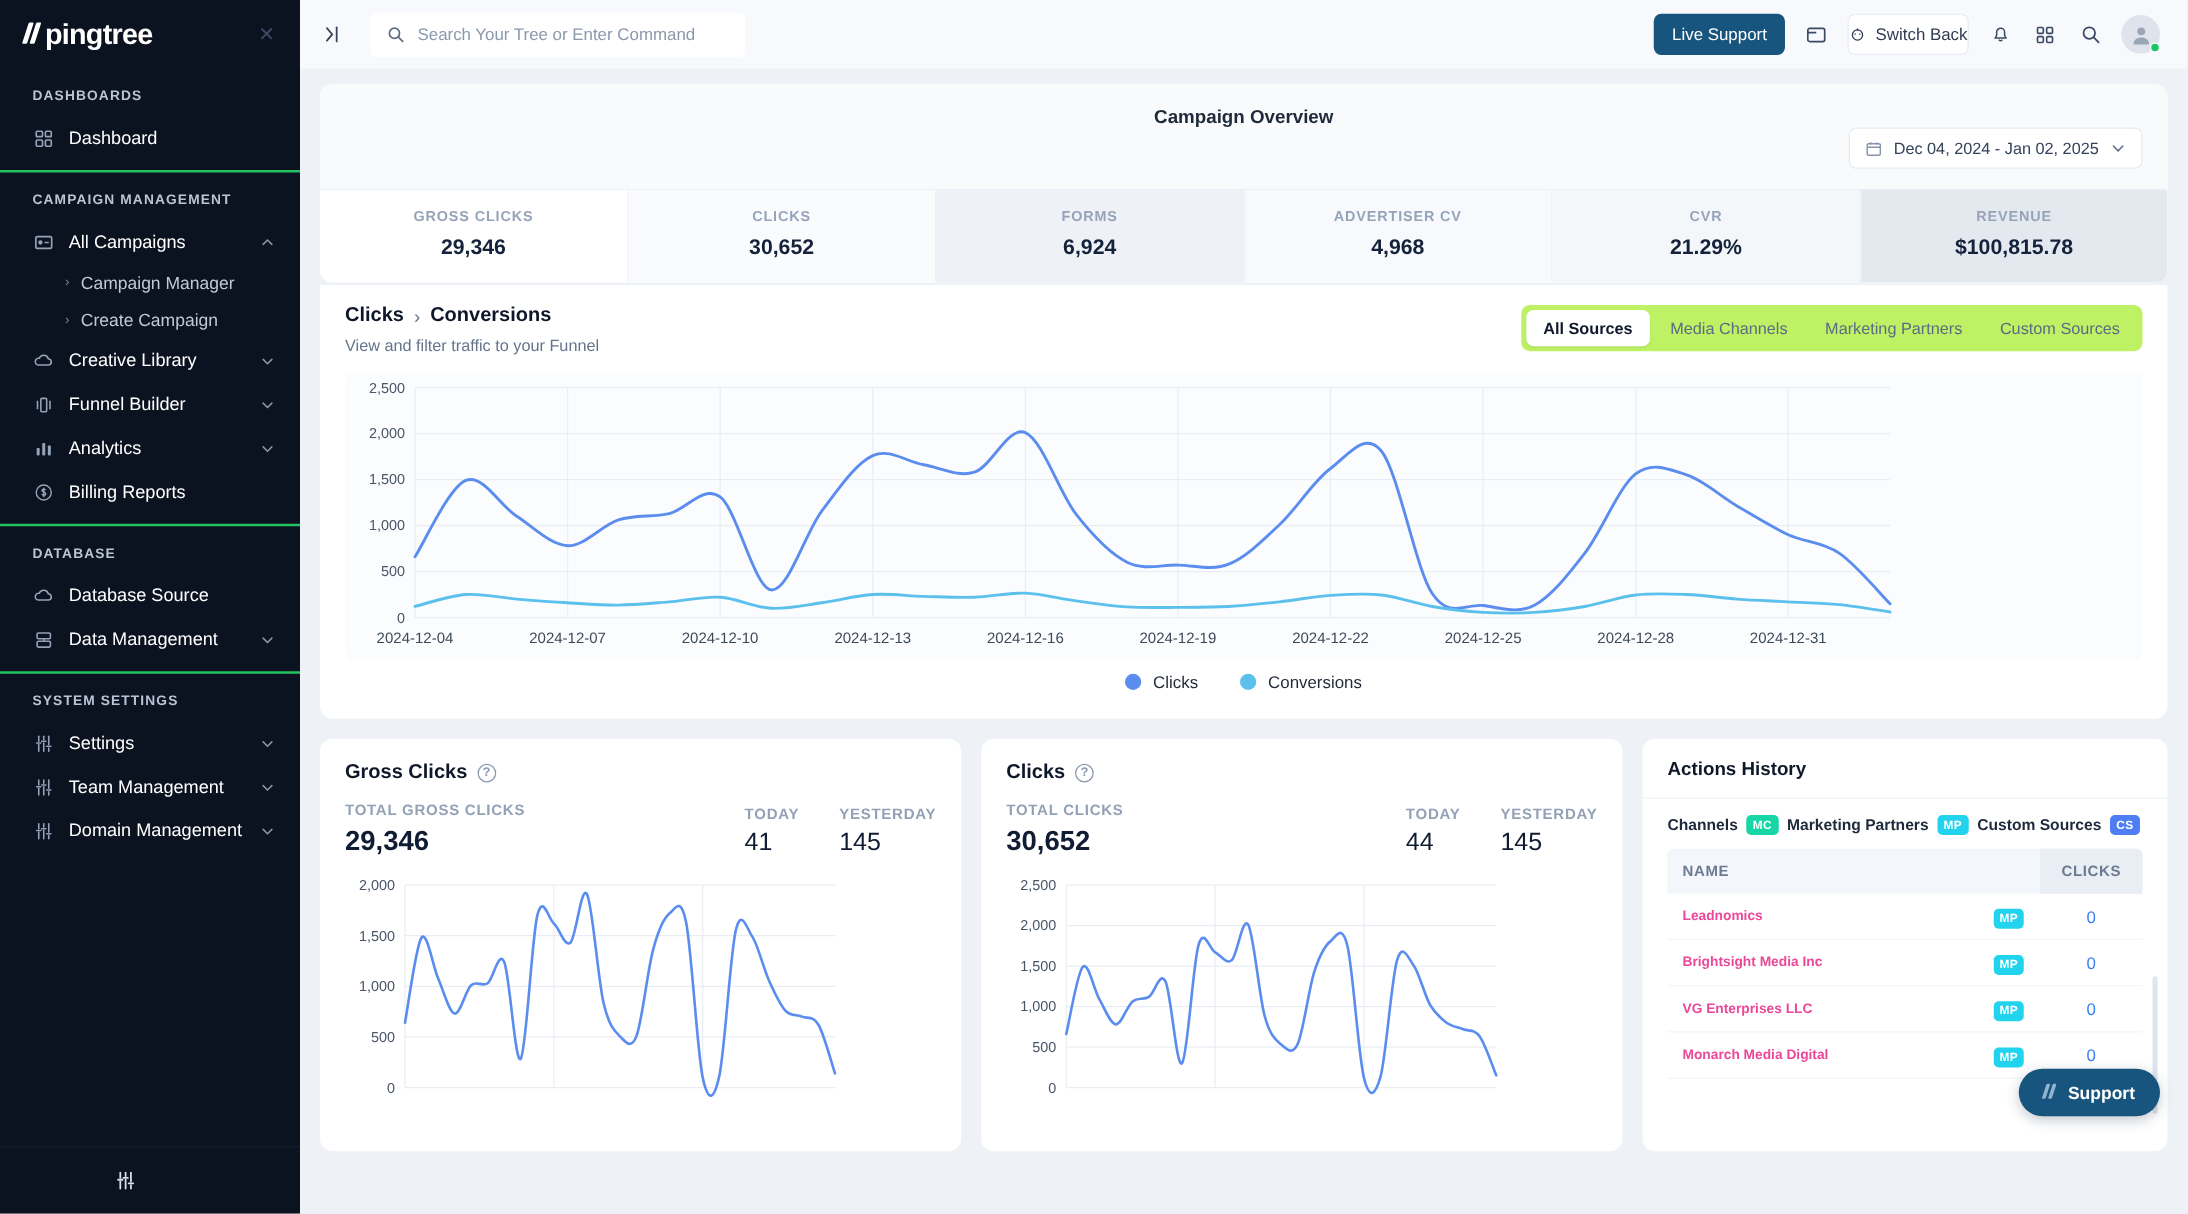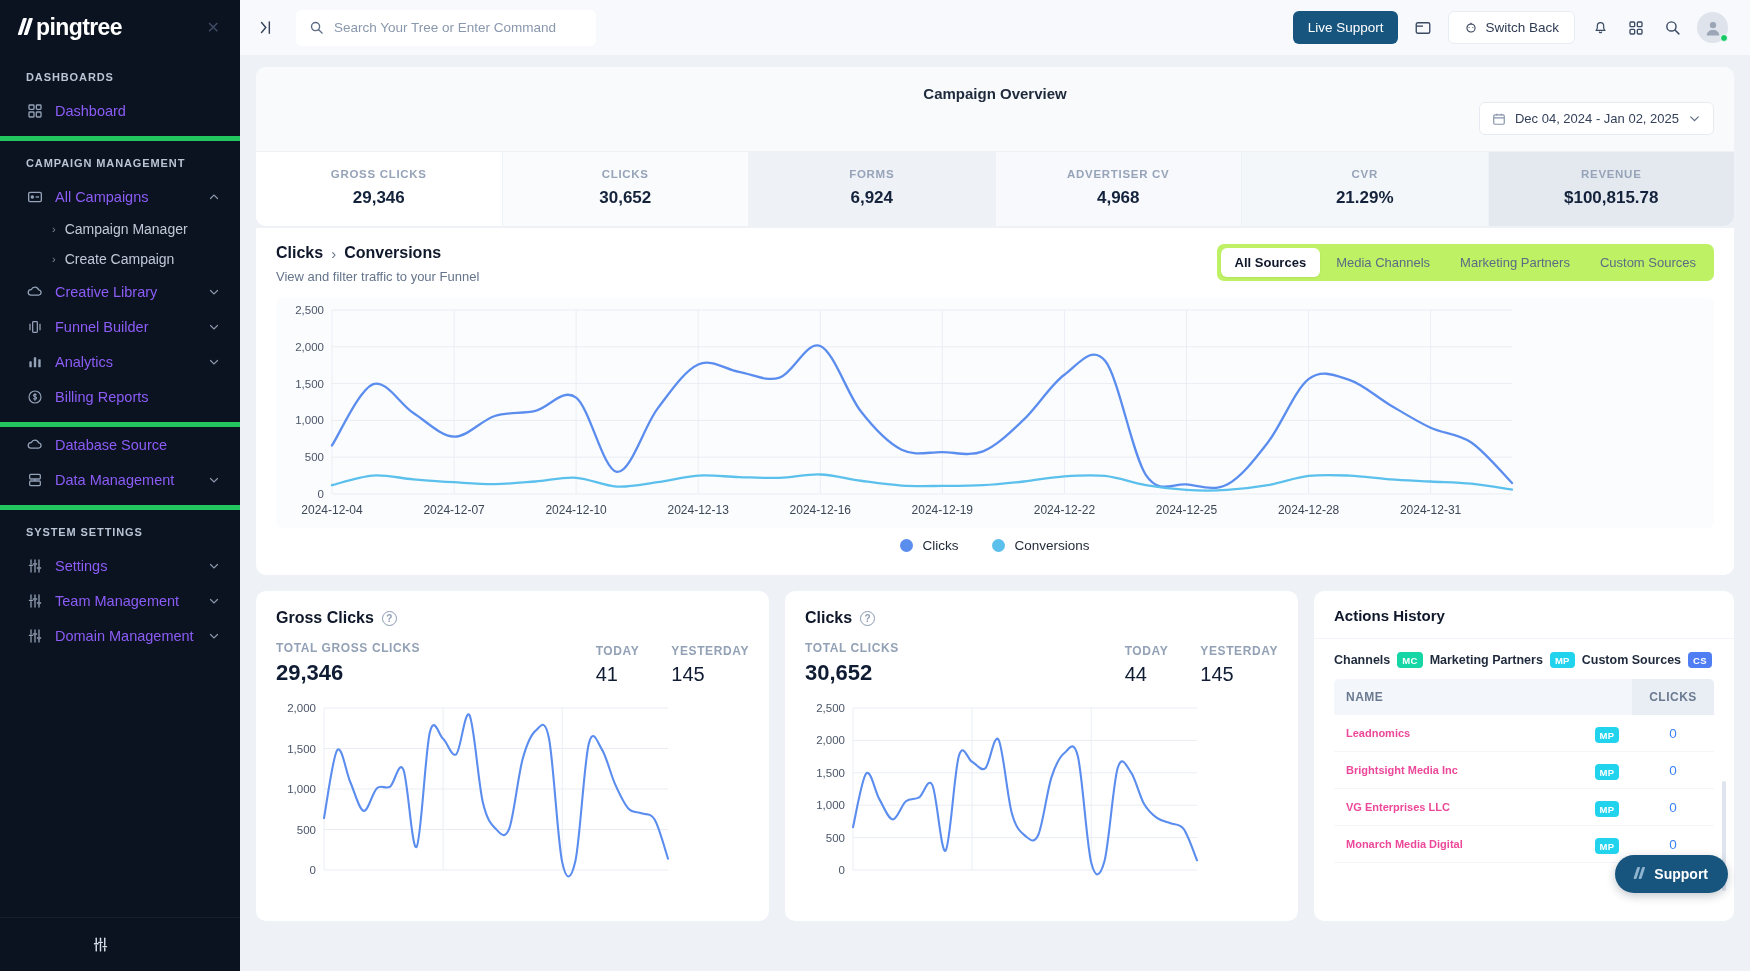--- a/index.html
+++ b/index.html
@@ -19,25 +19,25 @@
   .sb-logo { height: 55px; display: flex; align-items: center; padding: 0 20px; position: relative; }
   .logo-mark { color: #fff; font-size: 23px; font-weight: 700; letter-spacing: -0.6px; display:flex; align-items:center; }
   .logo-slash { display:inline-block; transform: skewX(-18deg); margin-right: 4px; }
   .logo-slash i { display:inline-block; width:4px; height:17px; background:#fff; margin-right:2px; border-radius:1px; }
   .sb-close { position: absolute; right: 20px; top: 18px; color: #3c4a63; font-size: 16px; cursor: pointer; }
 
   .sb-section-label {
     font-size: 11px; font-weight: 700; letter-spacing: 0.9px;
     color: #b9c4d4; padding: 16px 20px 10px 26px;
   }
-  .sb-group { border-bottom: 5px solid #22c55e; padding-bottom: 8px; }
+  .sb-group { border-bottom: 2px solid #22c55e; padding-bottom: 8px; }
   .sb-group:last-of-type { border-bottom: none; }
   .sb-item {
     display: flex; align-items: center; gap: 12px;
-    padding: 9px 20px 9px 26px; font-size: 14.5px; color: #8b5cf6;
+    padding: 9px 20px 9px 26px; font-size: 14.5px; color: #ffffff;
     cursor: pointer; position: relative;
   }
   .sb-item .ico { width: 17px; height: 17px; display:flex; align-items:center; justify-content:center; color:#94a3b8; flex:0 0 17px;}
   .sb-item .lbl { flex: 1; }
   .sb-item .chev { color:#8b97ab; font-size: 11px; }
   .sb-sub {
     display:flex; align-items:center; gap: 9px;
     padding: 7px 20px 7px 52px; font-size: 14px; color:#c0c9d8; cursor:pointer;
   }
   .sb-sub .arr { color:#7e8ba0; font-size:11px; }
@@ -66,21 +66,21 @@
   .searchwrap input::placeholder { color:#8a98ad; }
   .topbar-right { margin-left:auto; display:flex; align-items:center; gap: 14px; }
   .btn-live {
     background:#17557e; color:#fff; font-size:13.5px; font-weight:500;
     border:none; border-radius:6px; padding: 9px 15px; cursor:pointer;
     font-family:"Liberation Sans", sans-serif;
   }
   .icon-btn { color:#3b4a63; cursor:pointer; display:flex; align-items:center; justify-content:center; width:22px; height:22px;}
   .btn-switch {
     background:#fff; border:1px solid #e8edf4; border-radius:6px;
-    padding: 8px 15px; font-size:13.5px; color:#2e3b52; cursor:pointer;
+    padding: 8px 0; font-size:13.5px; color:#2e3b52; cursor:pointer;
     display:flex; align-items:center; gap:7px; font-family:"Liberation Sans", sans-serif;
   }
   .avatar {
     width: 31px; height:31px; border-radius:50%; background:#dfe4ec;
     position:relative; display:flex; align-items:center; justify-content:center; cursor:pointer;
   }
   .avatar .dot { position:absolute; right:0px; bottom:1px; width:8px; height:8px; border-radius:50%; background:#17c964; border:1.5px solid #f7f9fc;}
 
   .content { flex:1; overflow-y: auto; padding: 12px 16px 0 16px; }
 
@@ -276,20 +276,21 @@
               <svg width="16" height="16" viewBox="0 0 24 24" fill="none" stroke="currentColor" stroke-width="1.7">
                 <circle cx="12" cy="12" r="9"></circle>
                 <path d="M14.2 9.3c-.4-.9-1.3-1.3-2.3-1.3-1.2 0-2.1.7-2.1 1.7 0 2.4 4.6 1.3 4.6 3.8 0 1.1-1 1.8-2.3 1.8-1.1 0-2-.5-2.4-1.4"></path>
                 <line x1="12" y1="6.3" x2="12" y2="17.7"></line>
               </svg>
             </span>
             <span class="lbl">Billing Reports</span>
           </div>
         </div>
         <div class="sb-group">
+          <div class="sb-section-label">DATABASE</div>
           <div class="sb-item">
             <span class="ico">
               <svg width="17" height="17" viewBox="0 0 24 24" fill="none" stroke="currentColor" stroke-width="1.8" stroke-linejoin="round">
                 <path d="M6.5 17h11a3.6 3.6 0 0 0 .3-7.2A5.4 5.4 0 0 0 7.6 9.3 3.8 3.8 0 0 0 6.5 17z"></path>
               </svg>
             </span>
             <span class="lbl">Database Source</span>
           </div>
           <div class="sb-item">
             <span class="ico">

